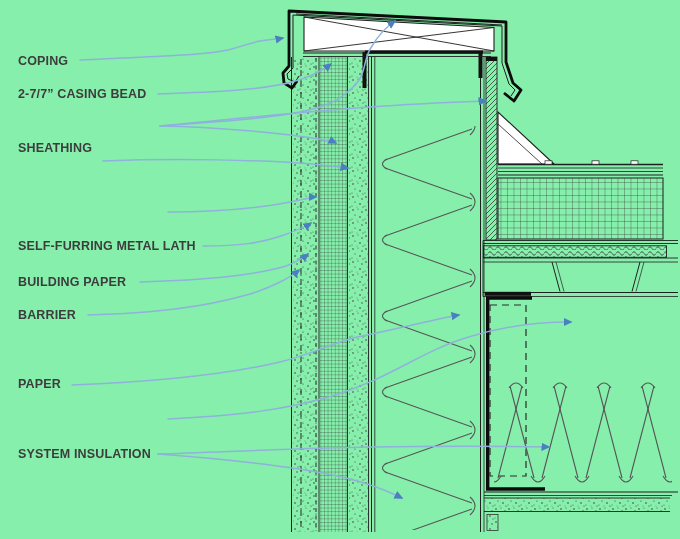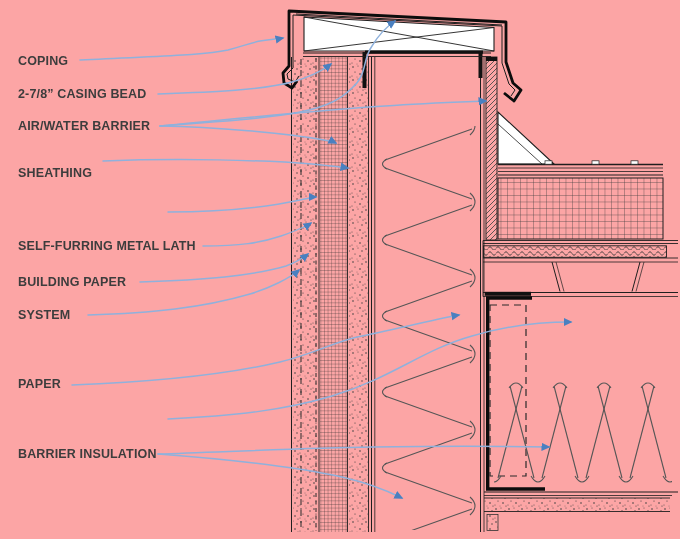--- a/index.html
+++ b/index.html
@@ -1,16 +1,16 @@
 <!DOCTYPE html>
 <html><head>
 <meta charset="utf-8">
 <style>
   html,body{margin:0;padding:0;background:#fff;}
-  #stage{position:relative;width:680px;height:539px;background:#fca5a5;overflow:hidden;
+  #stage{position:relative;width:680px;height:539px;background:#86efac;overflow:hidden;
          font-family:"Liberation Sans",sans-serif;}
   #drawing{position:absolute;left:0;top:0;}
   .lbl{position:absolute;left:18px;font-weight:700;font-size:12.5px;line-height:1.25;
        color:#3d3d3d;letter-spacing:.15px;white-space:nowrap;}
   .lbl.wrap{white-space:normal;width:232px;line-height:1.62;}
 </style>
 </head>
 <body>
 
 <div id="stage">
@@ -150,21 +150,20 @@
       <path d="M140,282 C205,280 252,276 286,266 C297,262 303,258 308,254" marker-end="url(#arw)"></path>
       <path d="M88,315 C152,313 202,308 250,294 C270,288 290,278 299,270" marker-end="url(#arw)"></path>
       <path d="M72,385 C150,382 220,376 280,362 C320,352 332,342 362,336 C402,328 440,318 459,315" marker-end="url(#arw)"></path>
       <path d="M168,419 C235,416 285,410 332,396 C392,378 422,350 472,336 C512,324 548,322 571,322" marker-end="url(#arw)"></path>
       <path d="M158,454 C222,452 302,448 372,447 C432,446 500,446 549,447" marker-end="url(#arw)"></path>
       <path d="M158,454 C212,458 282,464 342,477 C372,484 390,492 402,498" marker-end="url(#arw)"></path>
     </g>
   </svg>
 
   <div class="lbl" style="top:54px">COPING</div>
-  <div class="lbl" style="top:87px">2-7/8” CASING BEAD</div>
-  <div class="lbl" style="top:119px">AIR/WATER BARRIER</div>
-  <div class="lbl" style="top:166px">SHEATHING</div>
+  <div class="lbl" style="top:87px">2-7/7” CASING BEAD</div>
+  <div class="lbl" style="top:141px">SHEATHING</div>
   <div class="lbl" style="top:275px">BUILDING PAPER</div>
   <div class="lbl" style="top:239px">SELF-FURRING METAL LATH</div>
-  <div class="lbl" style="top:308px">SYSTEM</div>
+  <div class="lbl" style="top:308px">BARRIER</div>
   <div class="lbl" style="top:377px">PAPER</div>
-  <div class="lbl" style="top:447px">BARRIER INSULATION</div>
+  <div class="lbl" style="top:447px">SYSTEM INSULATION</div>
 </div>
 
 </body></html>

